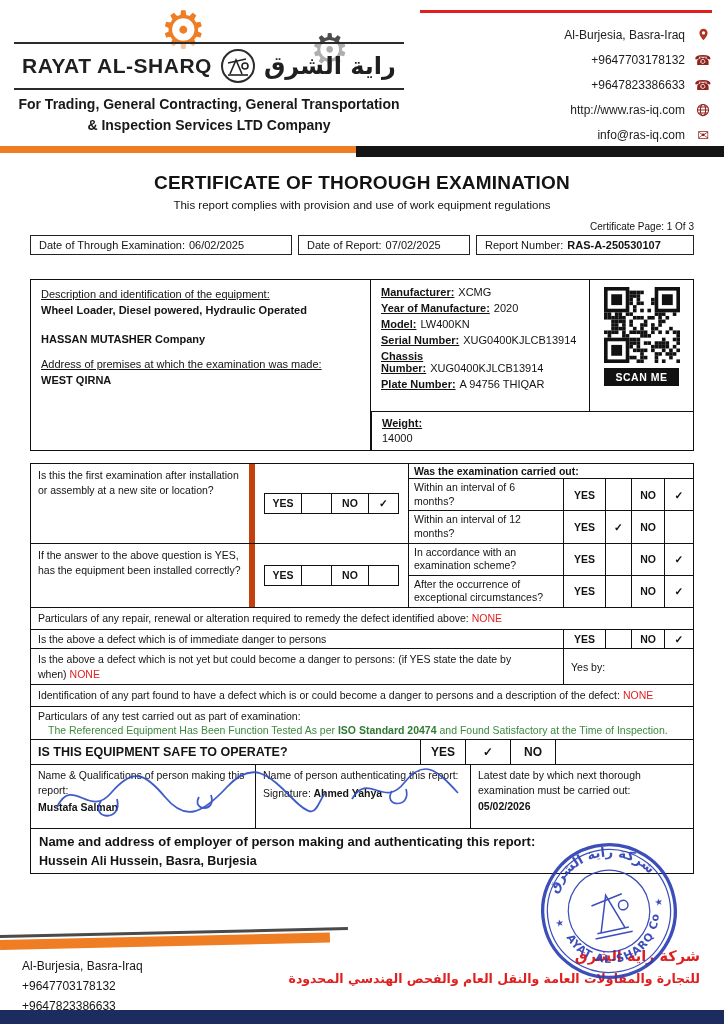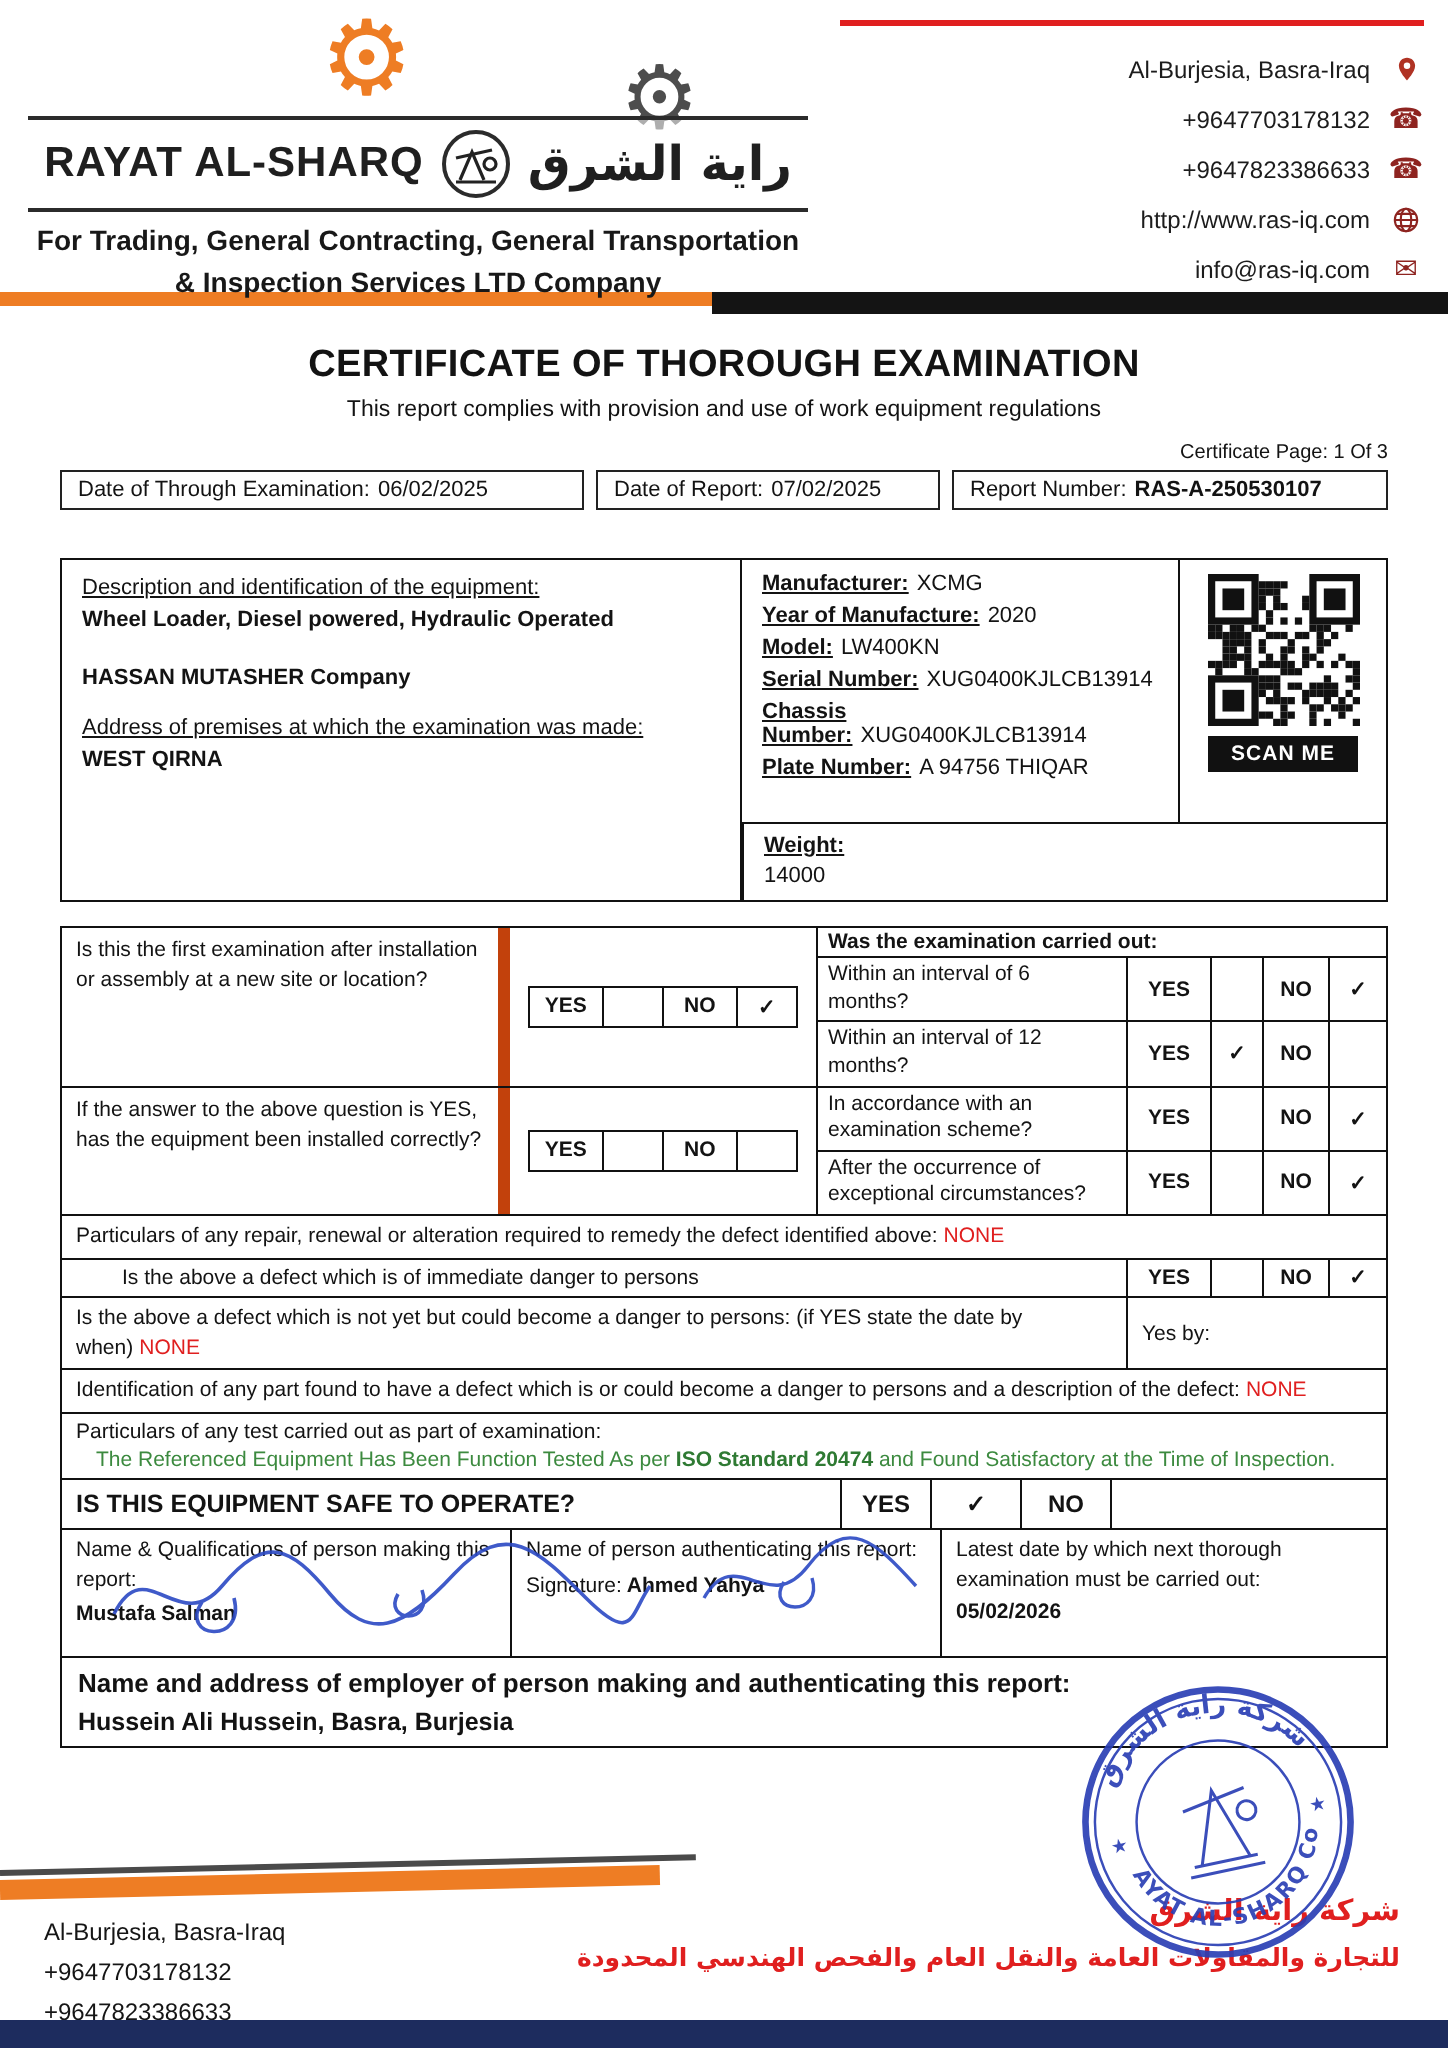--- a/index.html
+++ b/index.html
@@ -8,21 +8,21 @@
   .page { position: relative; width: 724px; height: 1024px; background: #ffffff; color: #131313; overflow: hidden; }
   .ar { font-family: "DejaVu Sans", sans-serif; }
 
   
   .header { display: flex; justify-content: space-between; padding: 8px 12px 0 14px; height: 146px; }
   .header-left { width: 390px; position: relative; padding-top: 34px; }
   .gear { position: absolute; line-height: 1; font-family: "DejaVu Sans", sans-serif; z-index: 0; }
   .gear-orange { left: 146px; top: -4px; font-size: 52px; color: #ee7d24; }
   .gear-dark { left: 296px; top: 20px; font-size: 44px; color: #4d4d4d; }
   .logo-row { position: relative; z-index: 1; display: flex; align-items: center; justify-content: center; gap: 9px;
-              border-top: 2px solid #2b2b2b; border-bottom: 2px solid #2b2b2b; padding: 5px 0; background: rgba(255,255,255,.55); margin-top: 16px; }
+              border-top: 2px solid #2b2b2b; border-bottom: 2px solid #2b2b2b; padding: 5px 0; background: rgba(255,255,255,.55); }
   .logo-en { font-size: 21px; font-weight: bold; letter-spacing: .5px; color: #1f1f1f; }
   .logo-ar { font-size: 24px; font-weight: bold; color: #1f1f1f; }
   .derrick-badge { width: 34px; height: 34px; border: 2px solid #2b2b2b; border-radius: 50%; background: #fff;
                    display: flex; align-items: center; justify-content: center; flex: 0 0 auto; }
   .taglines { text-align: center; font-size: 14px; font-weight: bold; margin-top: 4px; color: #181818; line-height: 1.5; position: relative; z-index: 1; }
 
   .header-right { width: 292px; padding-top: 2px; }
   .red-topline { height: 3px; background: #e01f1f; margin-bottom: 9px; }
   .contact-row { display: flex; justify-content: flex-end; align-items: center; gap: 9px; height: 25px; font-size: 12px; color: #1c1c1c; }
   .cicon { width: 18px; display: flex; justify-content: center; align-items: center; color: #8e2420; font-size: 14px; font-family: "DejaVu Sans", sans-serif; }
@@ -76,21 +76,21 @@
   .sr-yes { width: 42px; font-weight: bold; border-right: 1px solid #111; display: flex; align-items: center; justify-content: center; }
   .sr-chk { width: 26px; border-right: 1px solid #111; display: flex; align-items: center; justify-content: center; font-weight: bold; }
   .sr-no { width: 33px; font-weight: bold; border-right: 1px solid #111; display: flex; align-items: center; justify-content: center; }
   .sr-chk.w28 { width: 28px; border-right: none; }
   .yn-group { display: flex; }
   .yn-group > div { height: 21px; border: 1px solid #111; margin-left: -1px; display: flex; align-items: center; justify-content: center; font-weight: bold; }
   .yn-group > div:first-child { margin-left: 0; }
   .yn-label { width: 38px; } .yn-chk { width: 31px; }
   .full-row { padding: 3px 7px; line-height: 1.4; }
   .none-val { color: #e01f1f; font-weight: normal; margin-left: 3px; }
-  .imm-text { flex: 1; padding: 3px 7px; border-right: 1px solid #111; display: flex; align-items: center; margin-left: 23px; }
+  .imm-text { flex: 1; padding: 3px 7px; border-right: 1px solid #111; display: flex; align-items: center; }
   .ny-text { flex: 1; padding: 3px 7px; border-right: 1px solid #111; line-height: 1.4; }
   .yesby { width: 129px; padding: 3px 7px; display: flex; align-items: center; }
   .test-row { display: flex; flex-direction: column; padding: 3px 7px; }
   .test-green { color: #3c8a3f; margin-top: 2px; padding-left: 10px; }
   .test-green b { color: #2f7a33; }
   .safe-label { width: 390px; border-right: 1px solid #111; font-weight: bold; font-size: 12.5px; padding: 5px 7px; }
   .safe-cell { width: 45px; border-right: 1px solid #111; display: flex; align-items: center; justify-content: center; font-weight: bold; font-size: 12px; }
   .safe-fill { flex: 1; }
 
   .sig-row { min-height: 64px; }

